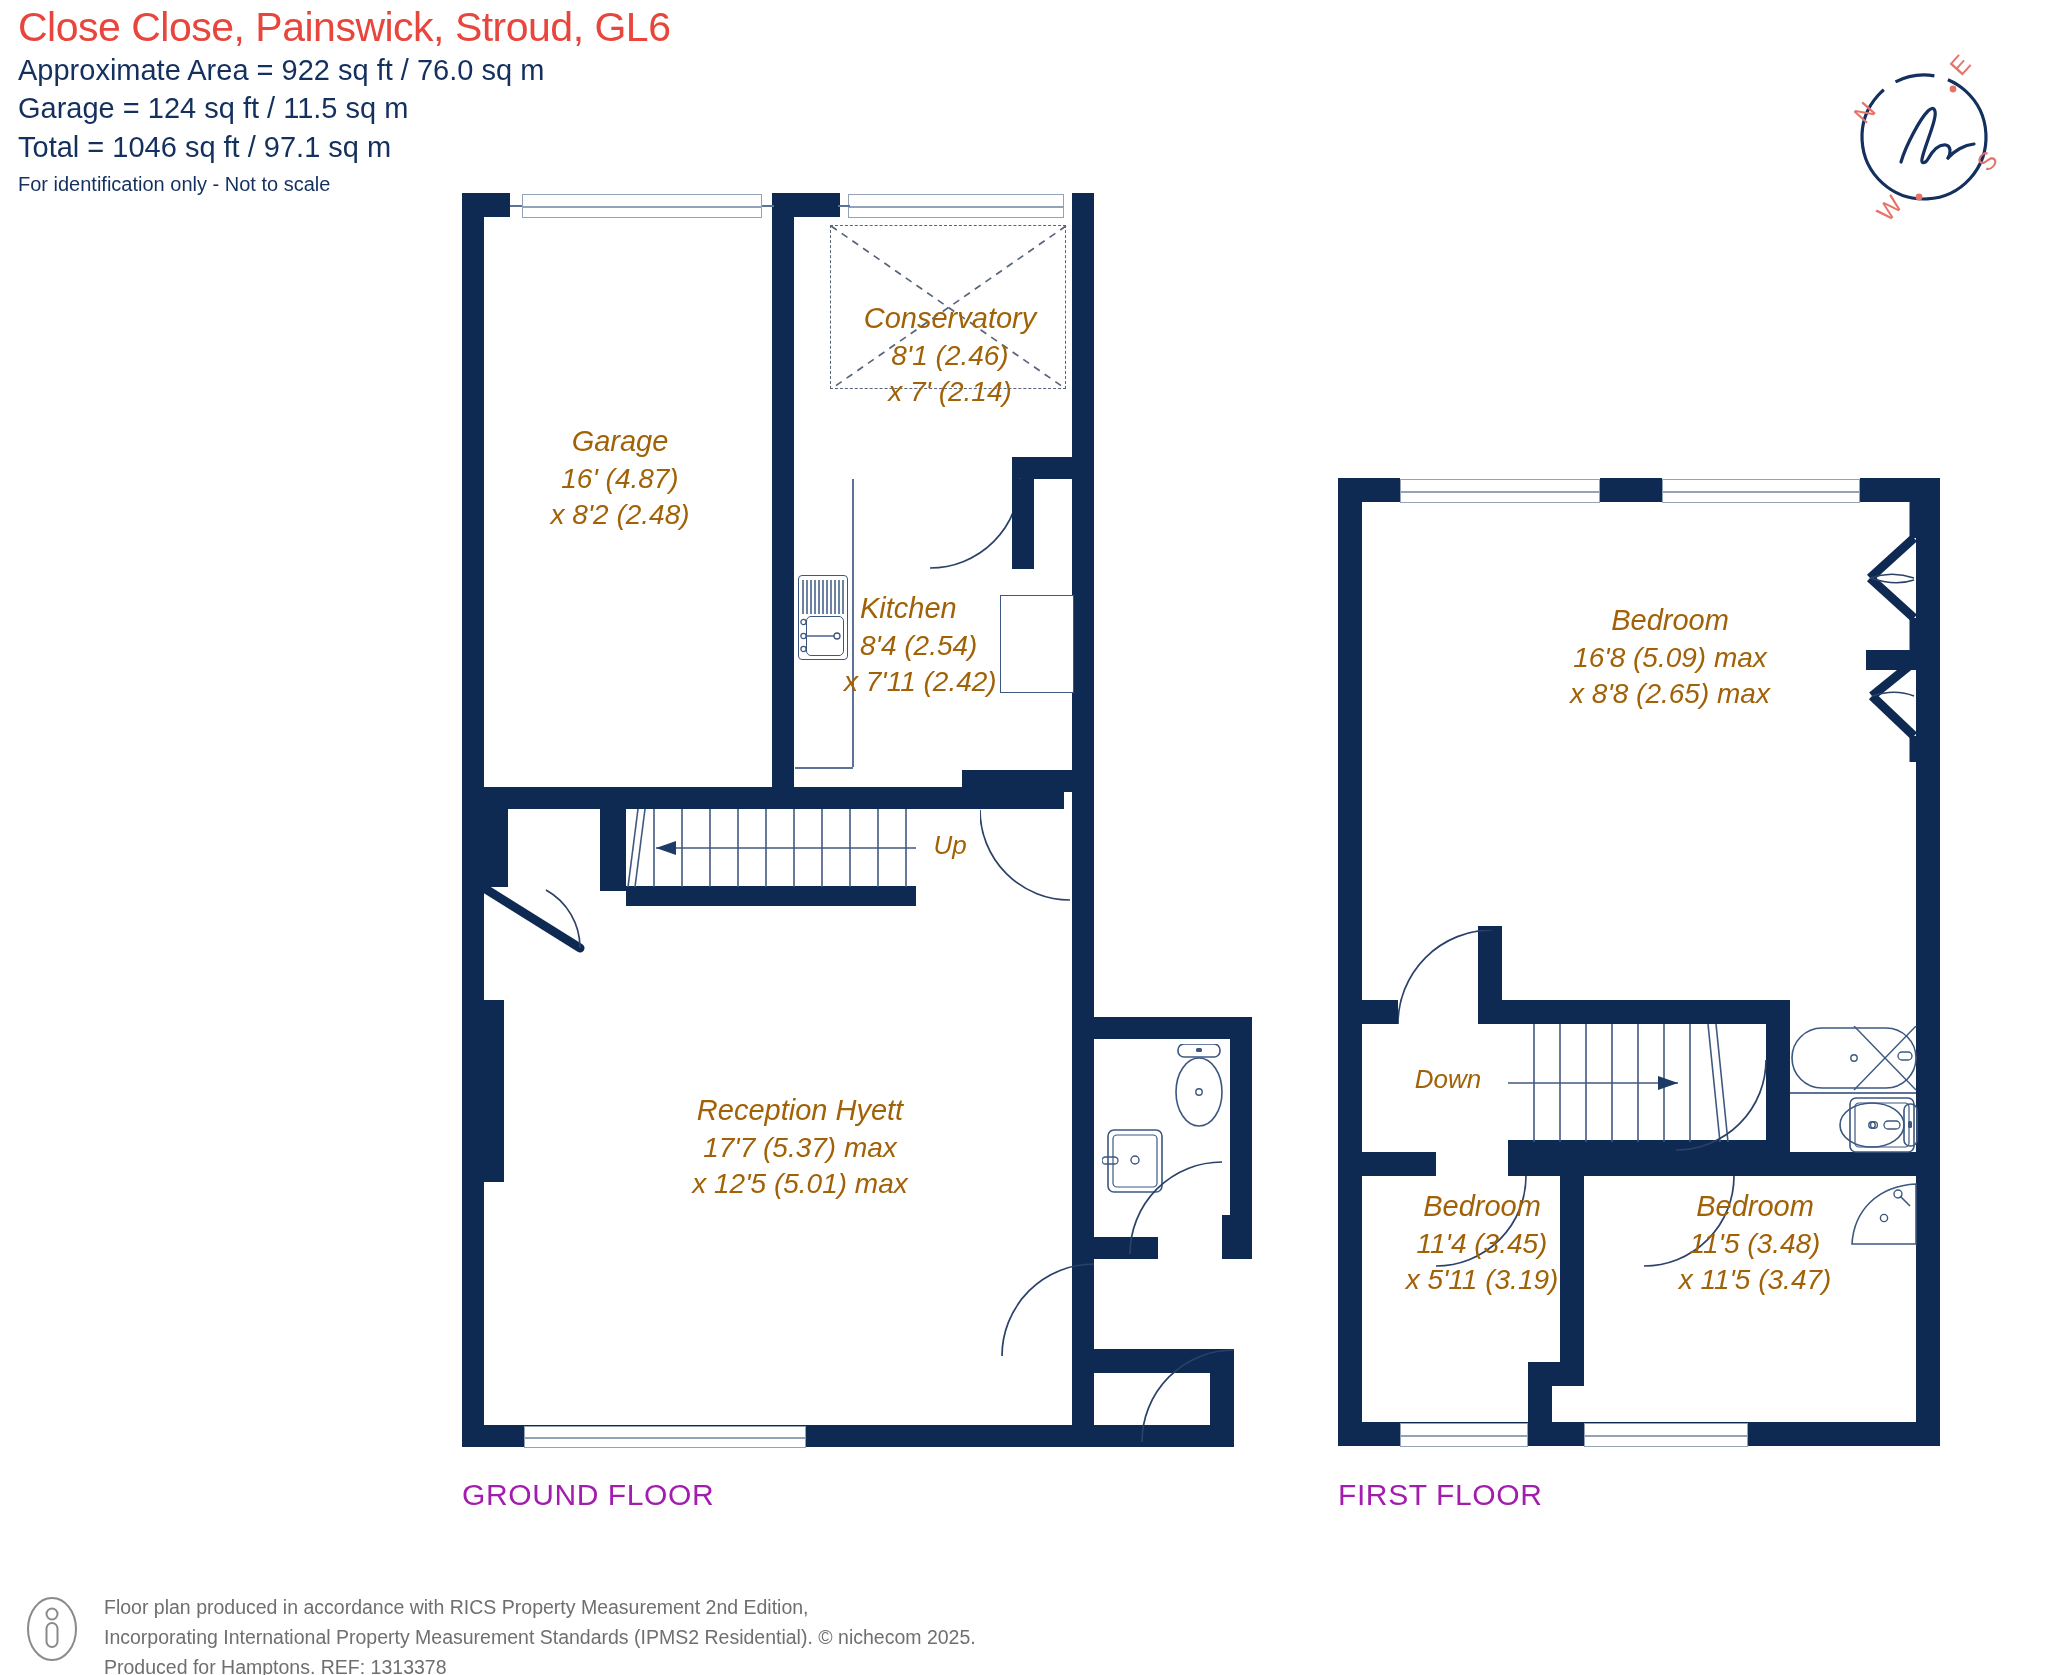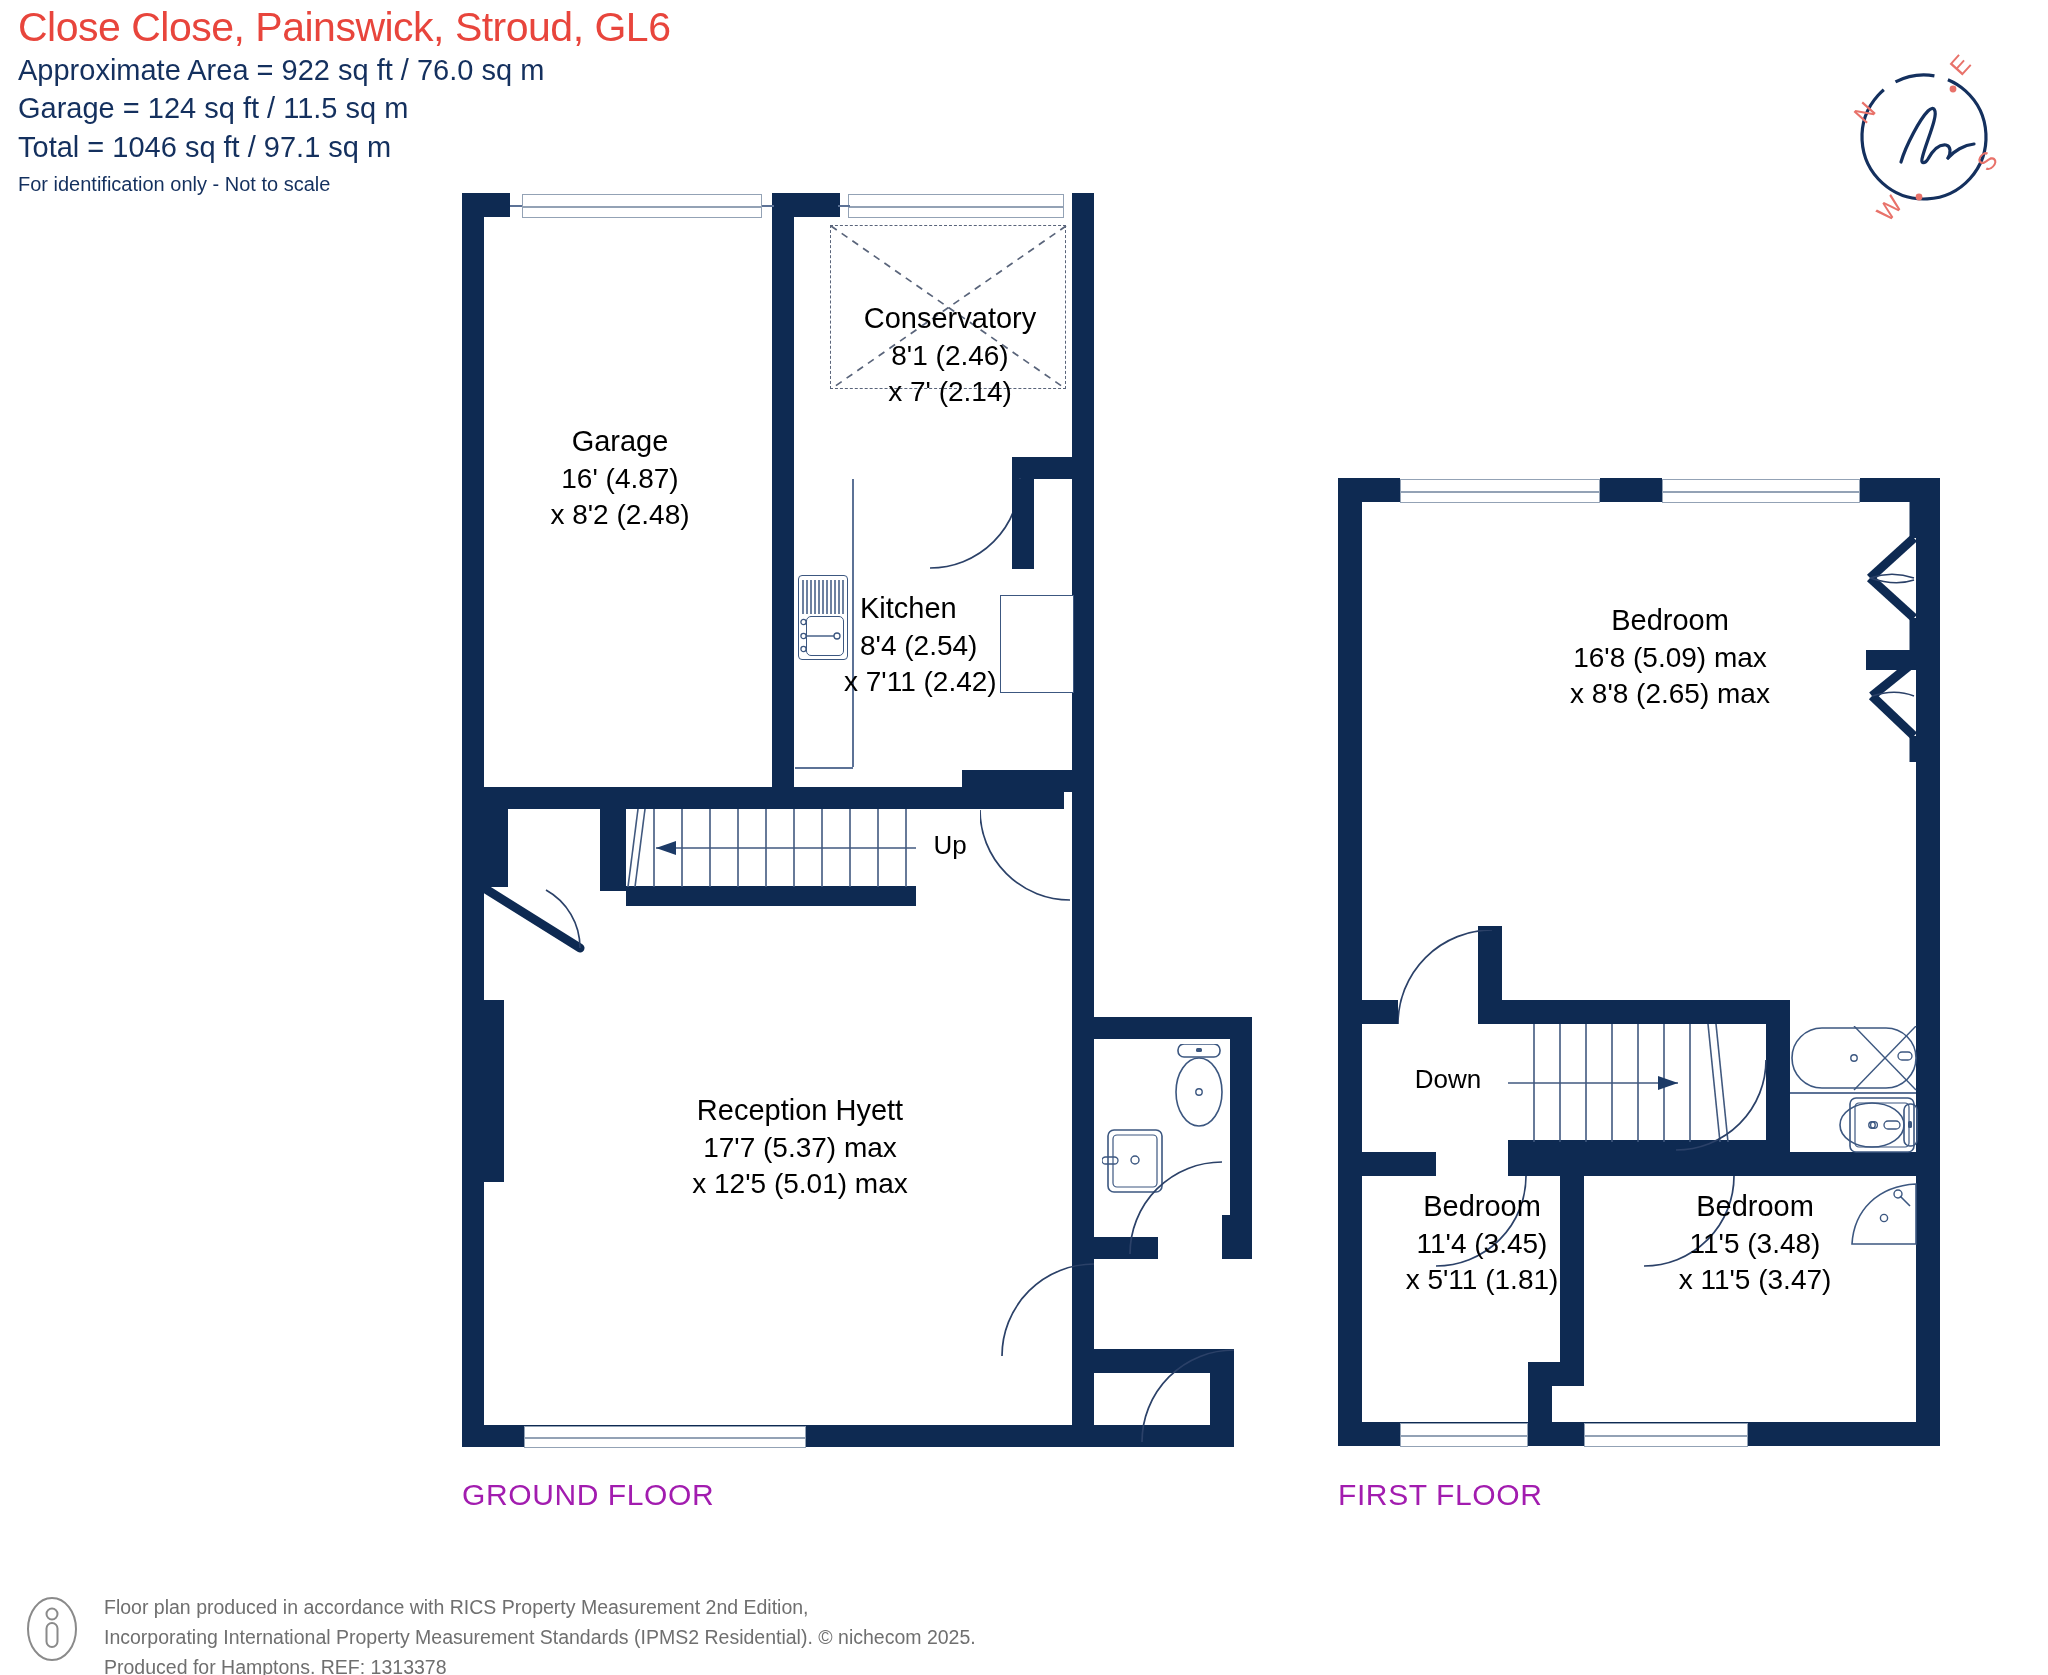--- a/index.html
+++ b/index.html
@@ -14,21 +14,21 @@
 
   
   #compass{position:absolute;left:1838px;top:45px;width:180px;height:185px;}
 
   
   #stage{position:absolute;left:0;top:0;width:2048px;height:1675px;}
   .floorcap{position:absolute;font-size:30px;letter-spacing:.6px;color:#a21caf;}
 
   
   .w{position:absolute;background:#0e2a52;}
-  .lbl{position:absolute;text-align:center;line-height:1.30;color:#000000;white-space:nowrap;}
+  .lbl{position:absolute;text-align:center;line-height:1.30;color:#a16207;white-space:nowrap;font-style:italic;}
   .lbl .nm{font-size:29px;}
   .lbl .dm{font-size:28px;}
   .small{font-size:26px;}
 
   
   .win{position:absolute;background:#ffffff;border:1.6px solid #93a2b5;box-sizing:border-box;}
   .win:after{content:"";position:absolute;left:0;right:0;top:50%;height:1.6px;background:#93a2b5;}
 
   
   .fx{position:absolute;border:1.6px solid #3c5780;box-sizing:border-box;background:#fff;}
@@ -351,21 +351,21 @@
 
     <div class="lbl" style="left:1480px;top:602px;width:380px;">
       <div class="nm">Bedroom</div>
       <div class="dm">16'8 (5.09) max</div>
       <div class="dm">x 8'8 (2.65) max</div>
     </div>
 
     <div class="lbl" style="left:1352px;top:1188px;width:260px;">
       <div class="nm">Bedroom</div>
       <div class="dm">11'4 (3.45)</div>
-      <div class="dm">x 5'11 (1.81)</div>
+      <div class="dm">x 5'11 (3.19)</div>
     </div>
 
     <div class="lbl" style="left:1610px;top:1188px;width:290px;">
       <div class="nm">Bedroom</div>
       <div class="dm">11'5 (3.48)</div>
       <div class="dm">x 11'5 (3.47)</div>
     </div>
 
     <div class="floorcap" style="left:1338px;top:1478px;">FIRST FLOOR</div>
   </div>

